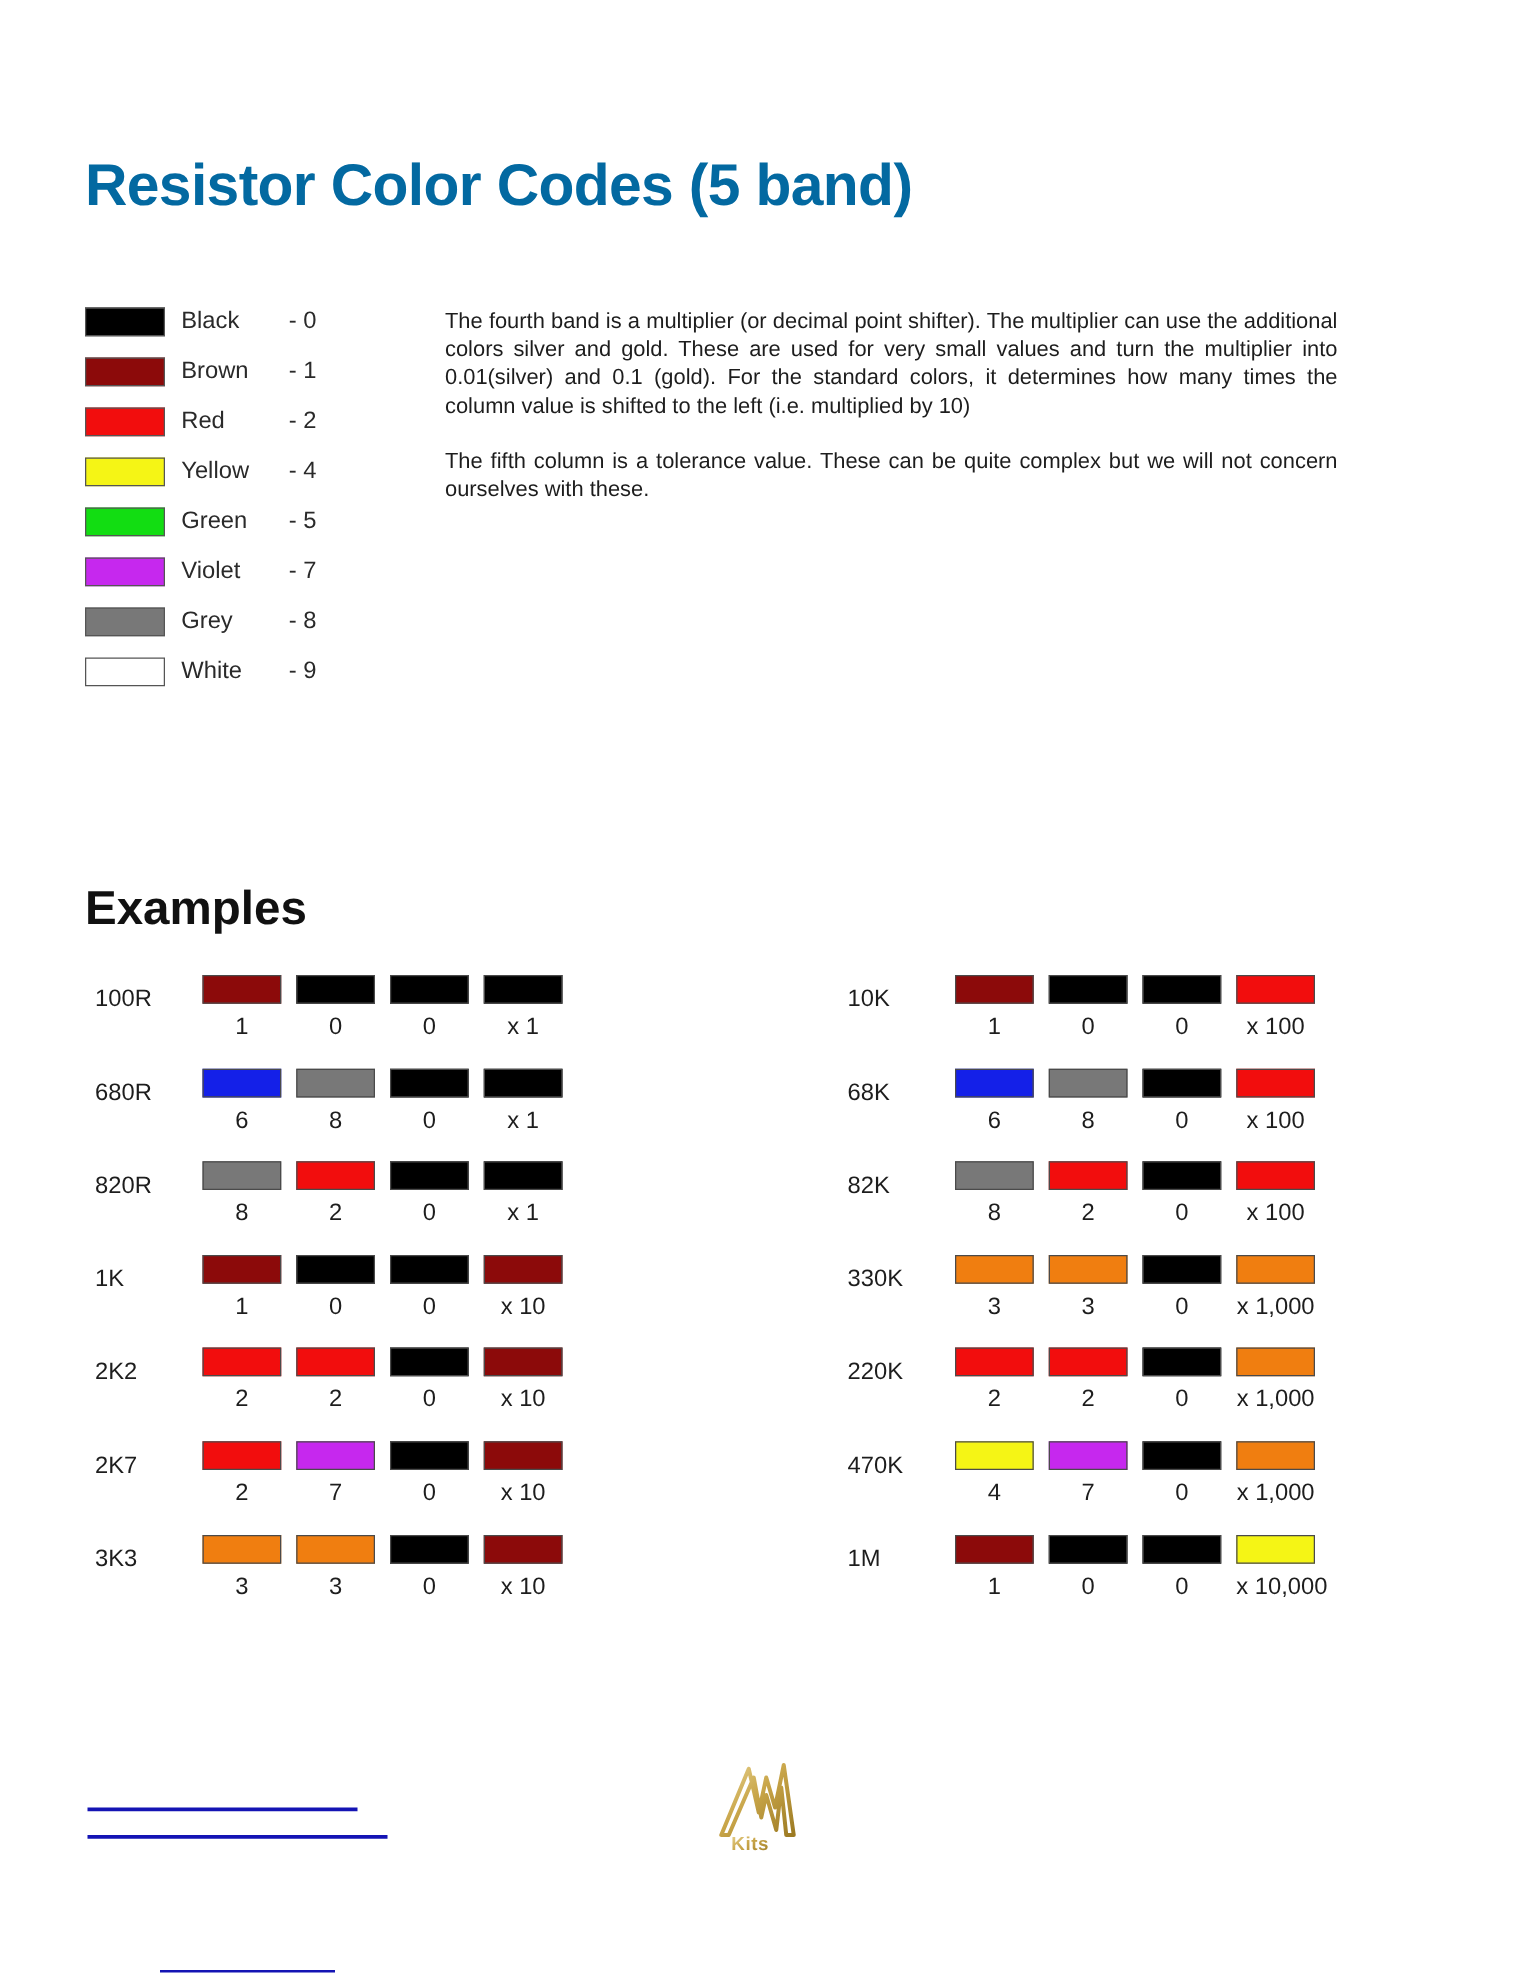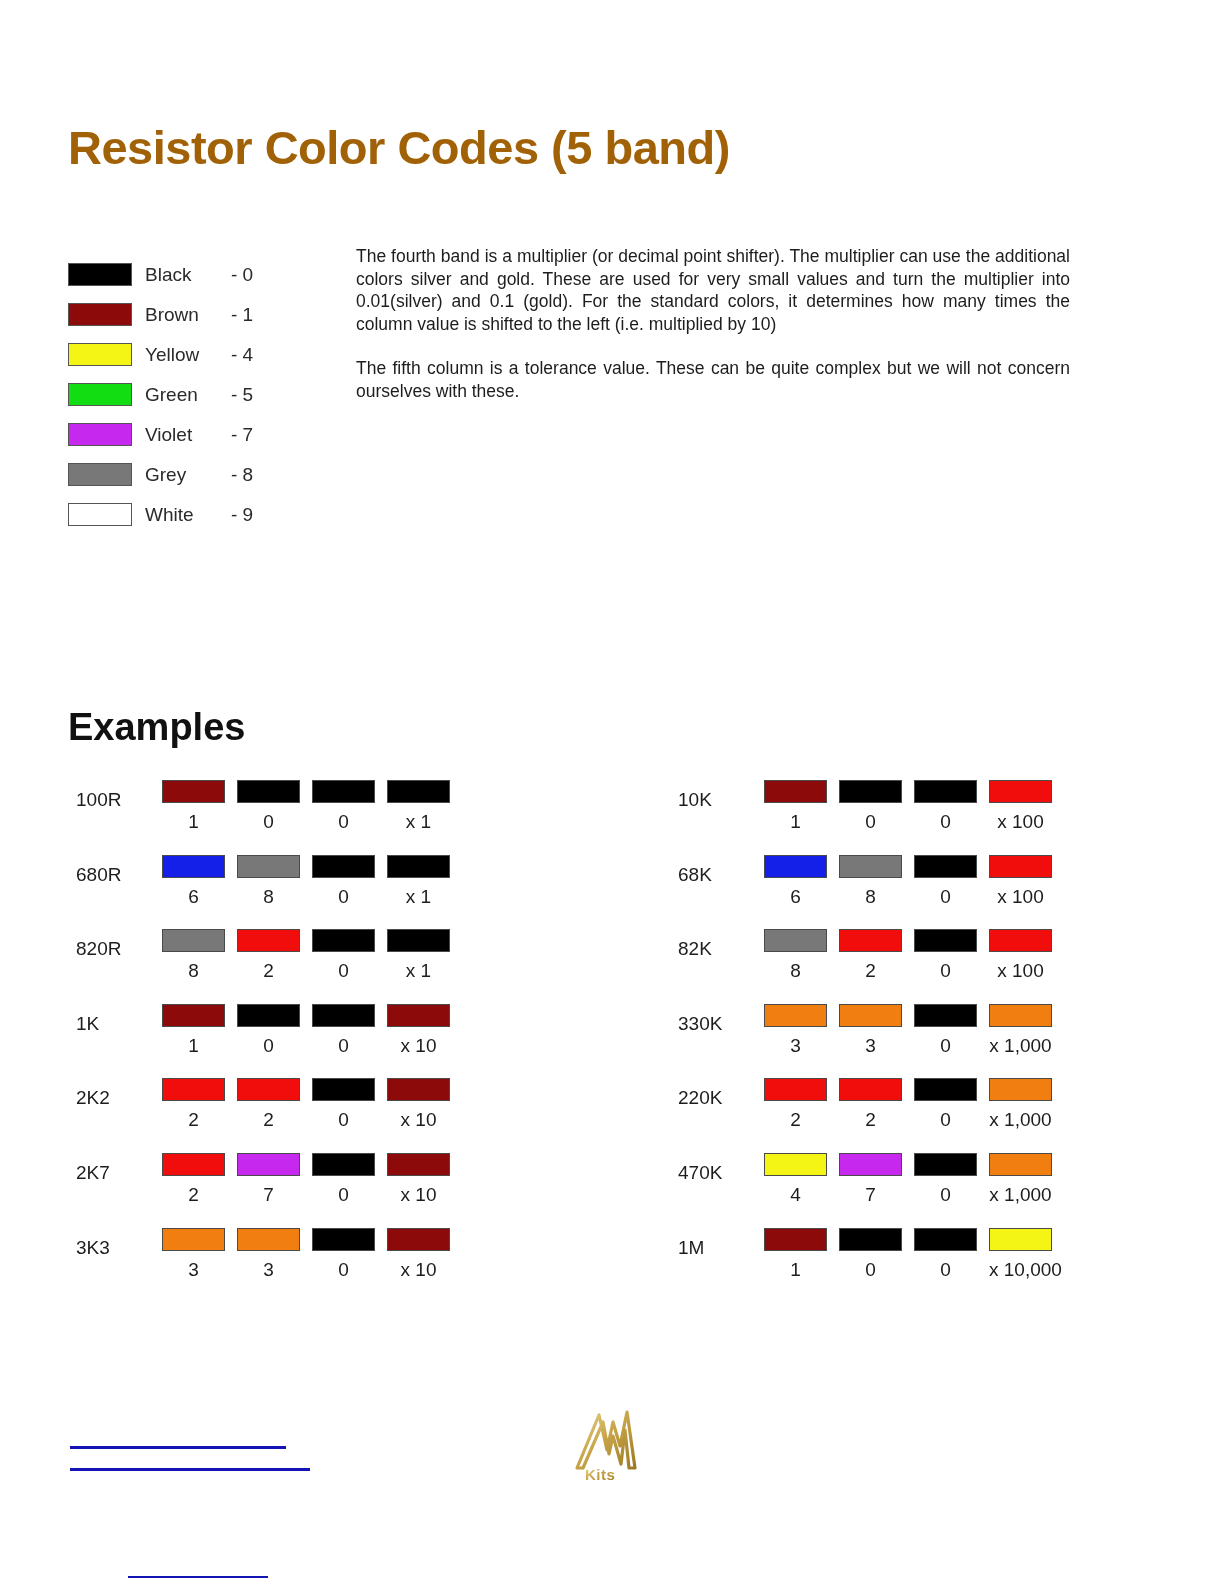--- a/index.html
+++ b/index.html
@@ -18,35 +18,35 @@
   }
 
   
   #page-title {
     position: absolute;
     left: 68px;
     top: 120px;
     font-size: 47px;
     font-weight: bold;
     letter-spacing: -0.5px;
-    color: #a16207;
+    color: #0369a1;
     white-space: nowrap;
   }
 
   
   #color-legend {
     position: absolute;
     left: 68px;
     top: 246px;
     width: 260px;
   }
   .legend-row {
     height: 40px;
     display: flex;
-    align-items: flex-end;
+    align-items: flex-start;
   }
   .legend-swatch {
     width: 64px;
     height: 23px;
     box-sizing: border-box;
     border: 1px solid #555;
     flex: 0 0 auto;
   }
   .legend-name {
     width: 86px;
@@ -159,20 +159,25 @@
 <div id="color-legend">
     <div class="legend-row">
       <div class="legend-swatch" style="background: rgb(0, 0, 0);"></div>
       <div class="legend-name">Black</div>
       <div class="legend-value">- 0</div>
     </div>
     <div class="legend-row">
       <div class="legend-swatch" style="background: rgb(140, 10, 10);"></div>
       <div class="legend-name">Brown</div>
       <div class="legend-value">- 1</div>
+    </div>
+    <div class="legend-row">
+      <div class="legend-swatch" style="background: rgb(242, 13, 13);"></div>
+      <div class="legend-name">Red</div>
+      <div class="legend-value">- 2</div>
     </div>
     <div class="legend-row">
       <div class="legend-swatch" style="background: rgb(245, 245, 21);"></div>
       <div class="legend-name">Yellow</div>
       <div class="legend-value">- 4</div>
     </div>
     <div class="legend-row">
       <div class="legend-swatch" style="background: rgb(18, 221, 18);"></div>
       <div class="legend-name">Green</div>
       <div class="legend-value">- 5</div>

